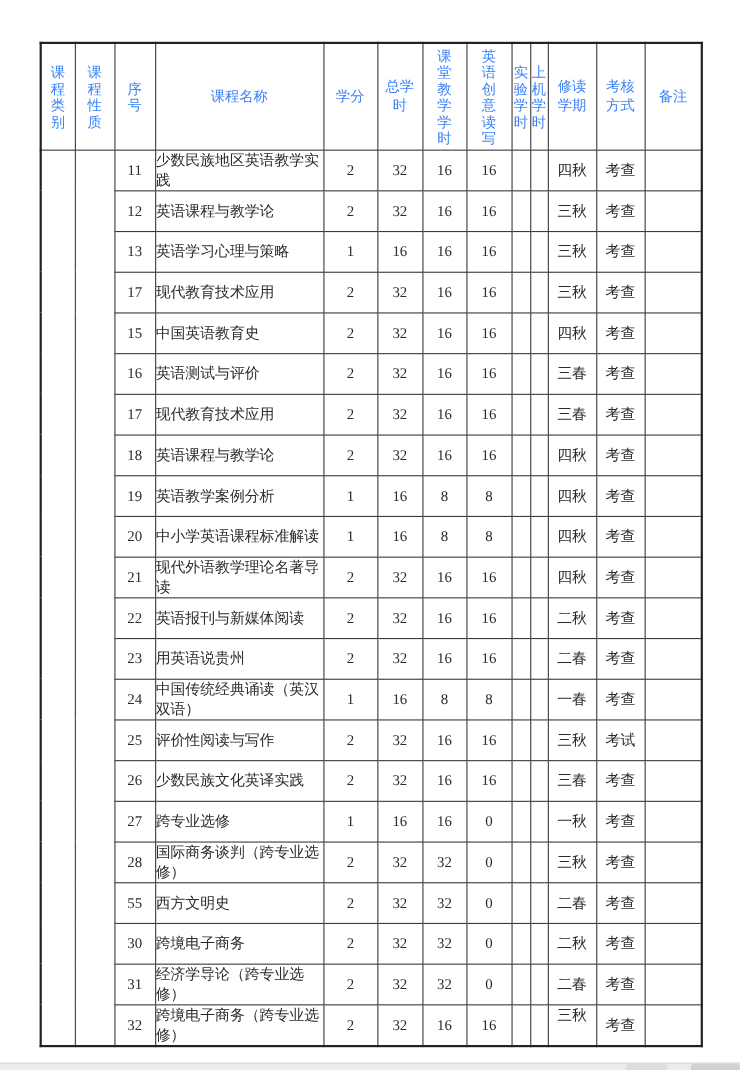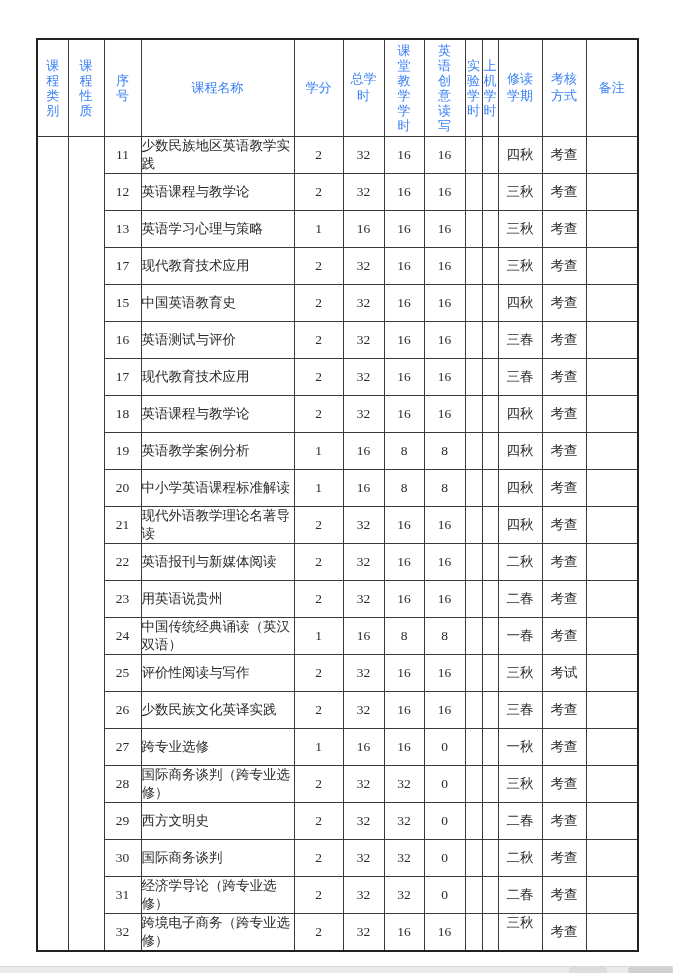--- a/index.html
+++ b/index.html
@@ -373,35 +373,35 @@
           <td class="num-cell">32</td>
           <td class="num-cell">32</td>
           <td class="num-cell">0</td>
           <td class="num-cell"></td>
           <td class="num-cell"></td>
           <td class="num-cell">三秋</td>
           <td class="num-cell">考查</td>
           <td class="num-cell"></td>
         </tr>
         <tr>
-          <td class="num-cell">29</td>
+          <td class="num-cell">55</td>
           <td class="name-cell">西方文明史</td>
           <td class="num-cell">2</td>
           <td class="num-cell">32</td>
           <td class="num-cell">32</td>
           <td class="num-cell">0</td>
           <td class="num-cell"></td>
           <td class="num-cell"></td>
           <td class="num-cell">二春</td>
           <td class="num-cell">考查</td>
           <td class="num-cell"></td>
         </tr>
         <tr>
           <td class="num-cell">30</td>
-          <td class="name-cell">国际商务谈判</td>
+          <td class="name-cell">跨境电子商务</td>
           <td class="num-cell">2</td>
           <td class="num-cell">32</td>
           <td class="num-cell">32</td>
           <td class="num-cell">0</td>
           <td class="num-cell"></td>
           <td class="num-cell"></td>
           <td class="num-cell">二秋</td>
           <td class="num-cell">考查</td>
           <td class="num-cell"></td>
         </tr>

